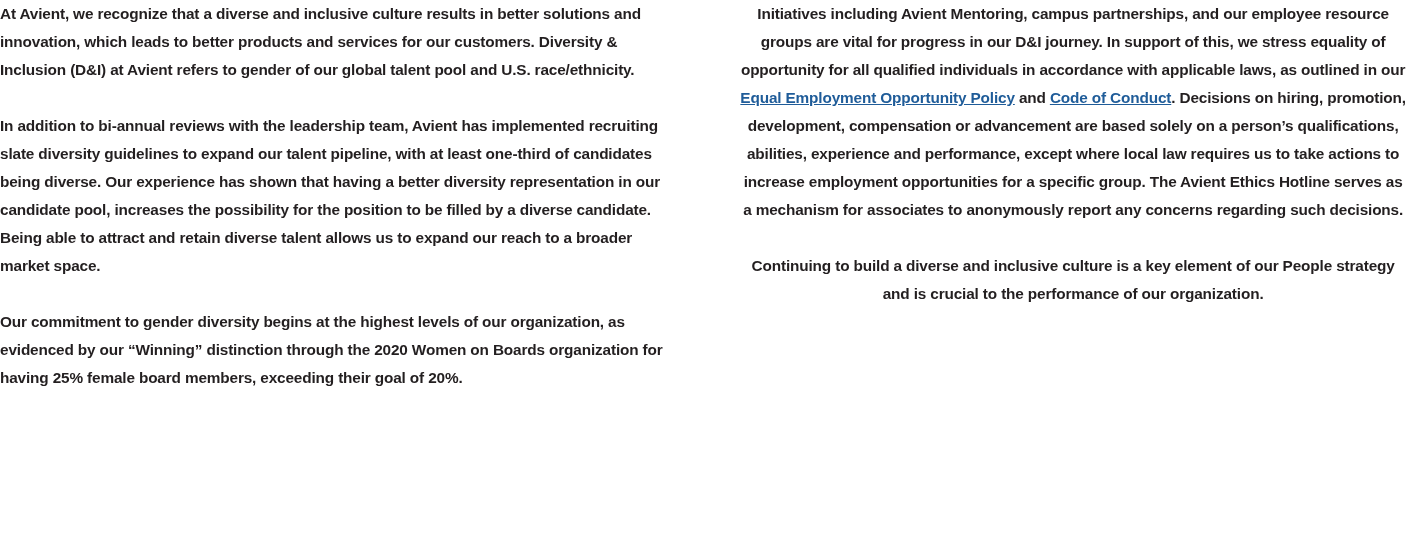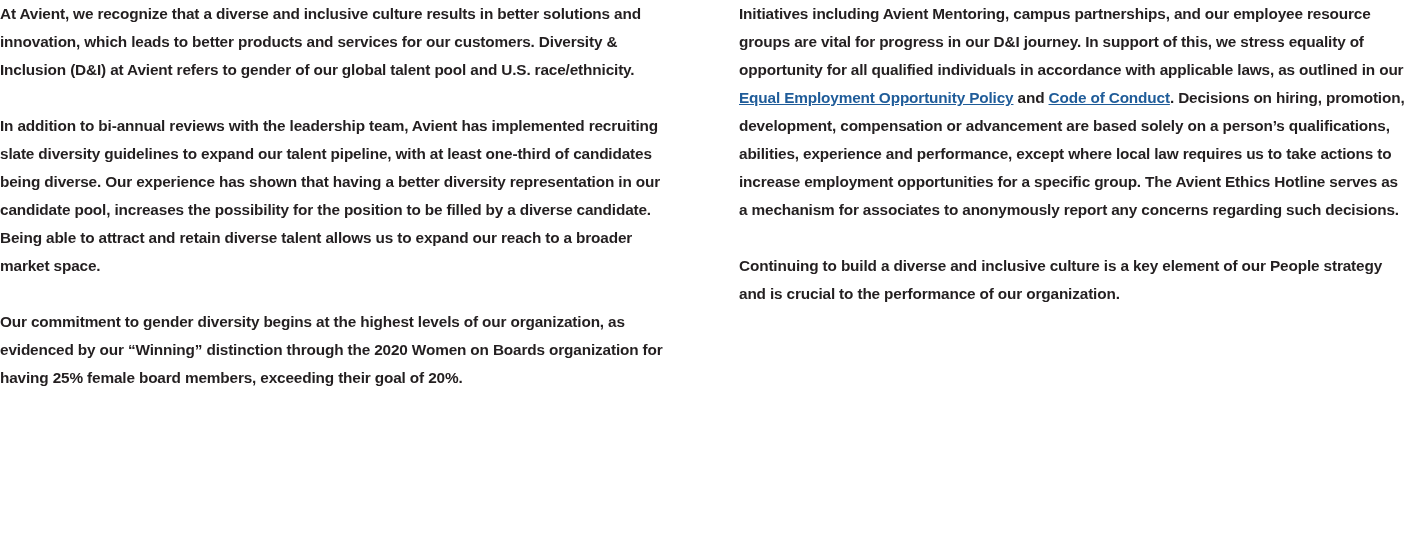--- a/index.html
+++ b/index.html
@@ -29,20 +29,21 @@
   }
   .column {
     width: 675px;
     flex: 0 0 675px;
   }
   .column.left {
     padding-left: 0px;
   }
   .column.right {
     padding-left: 0px;
+    text-align: center;
   }
   p {
     margin: 0 0 0 0;
     font-size: 15.5px;
     line-height: 28px;
     font-weight: 700;
     letter-spacing: -0.15px;
     color: #231f20;
     font-stretch: condensed;
     transform-origin: left top;

